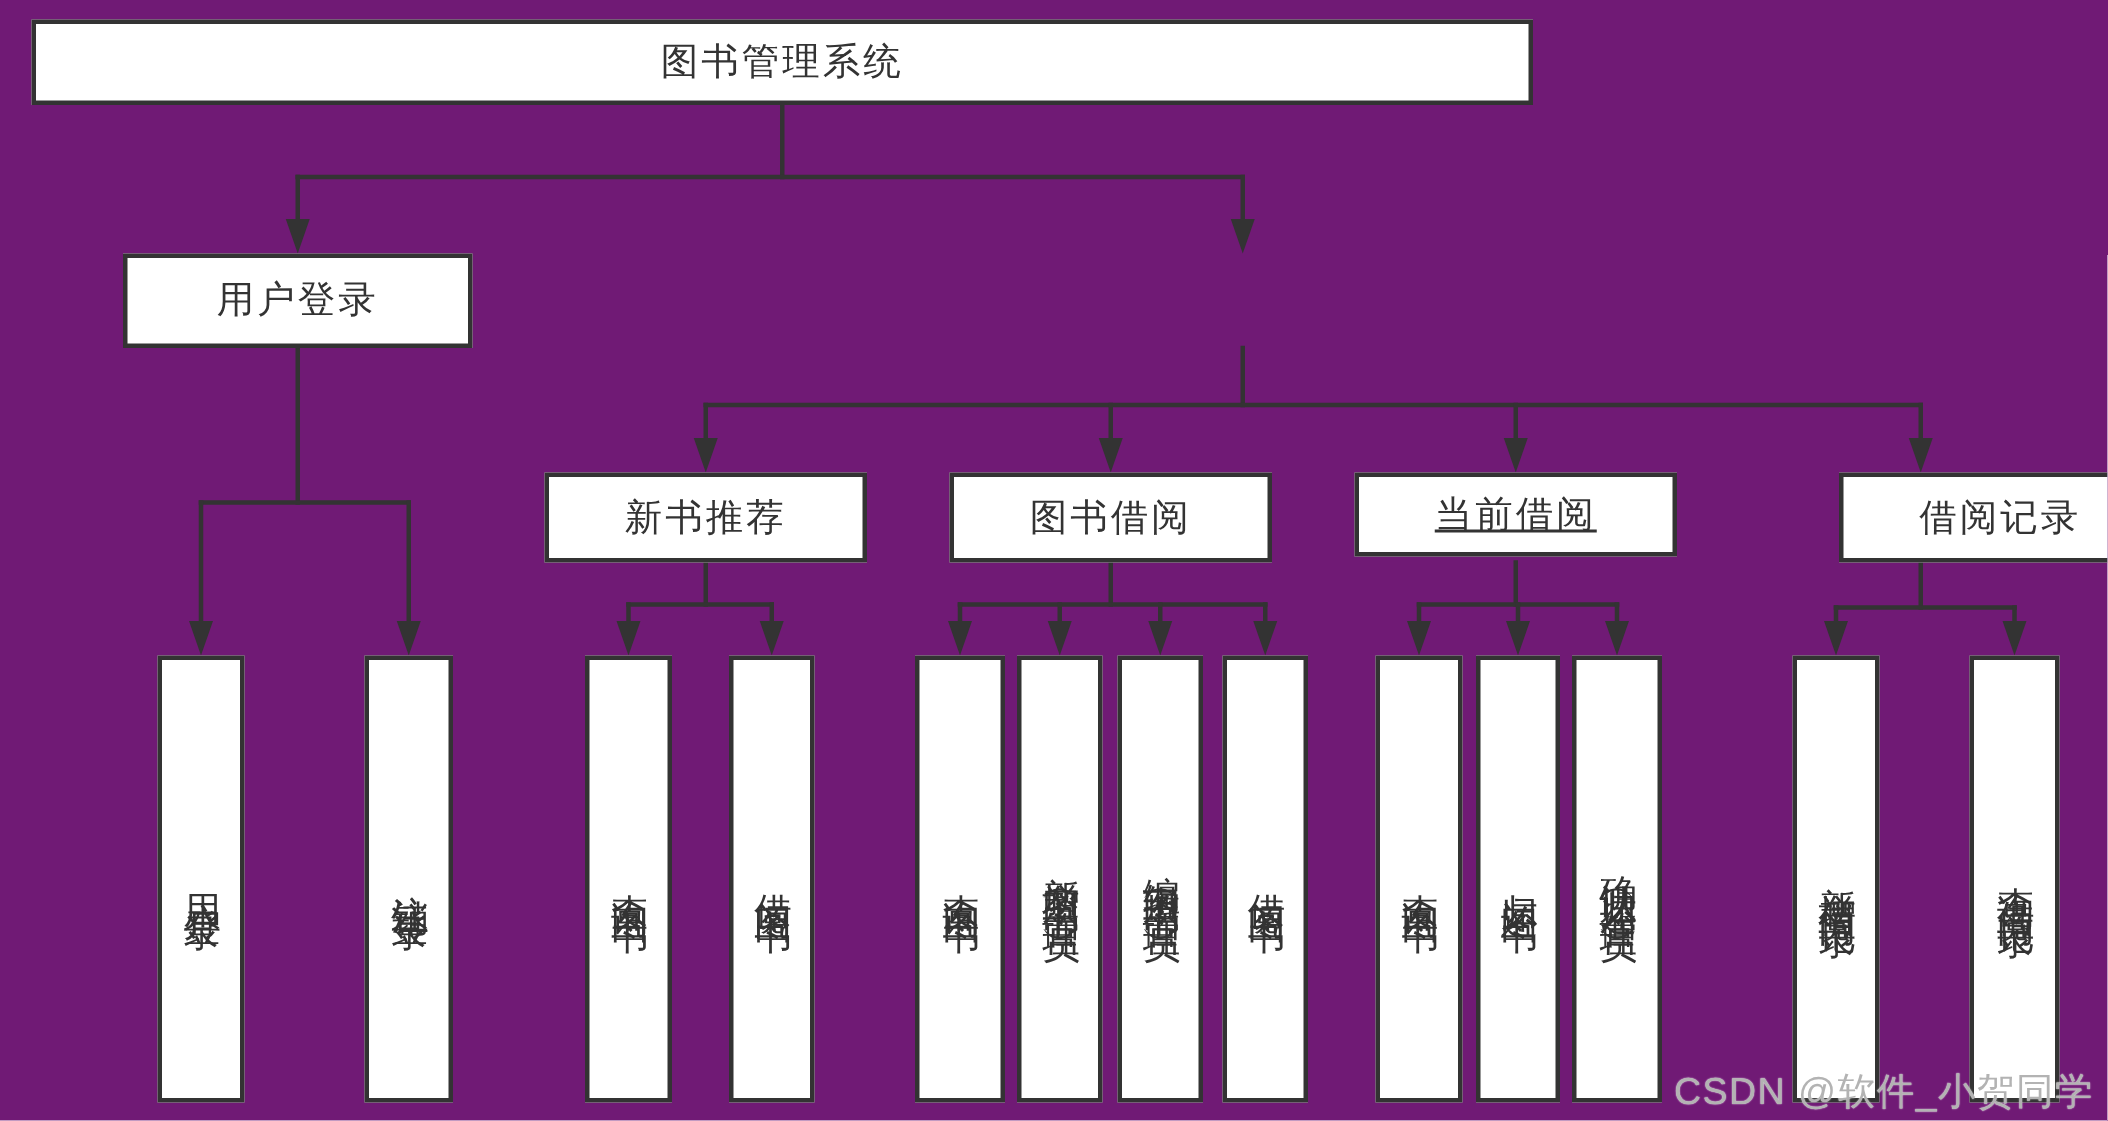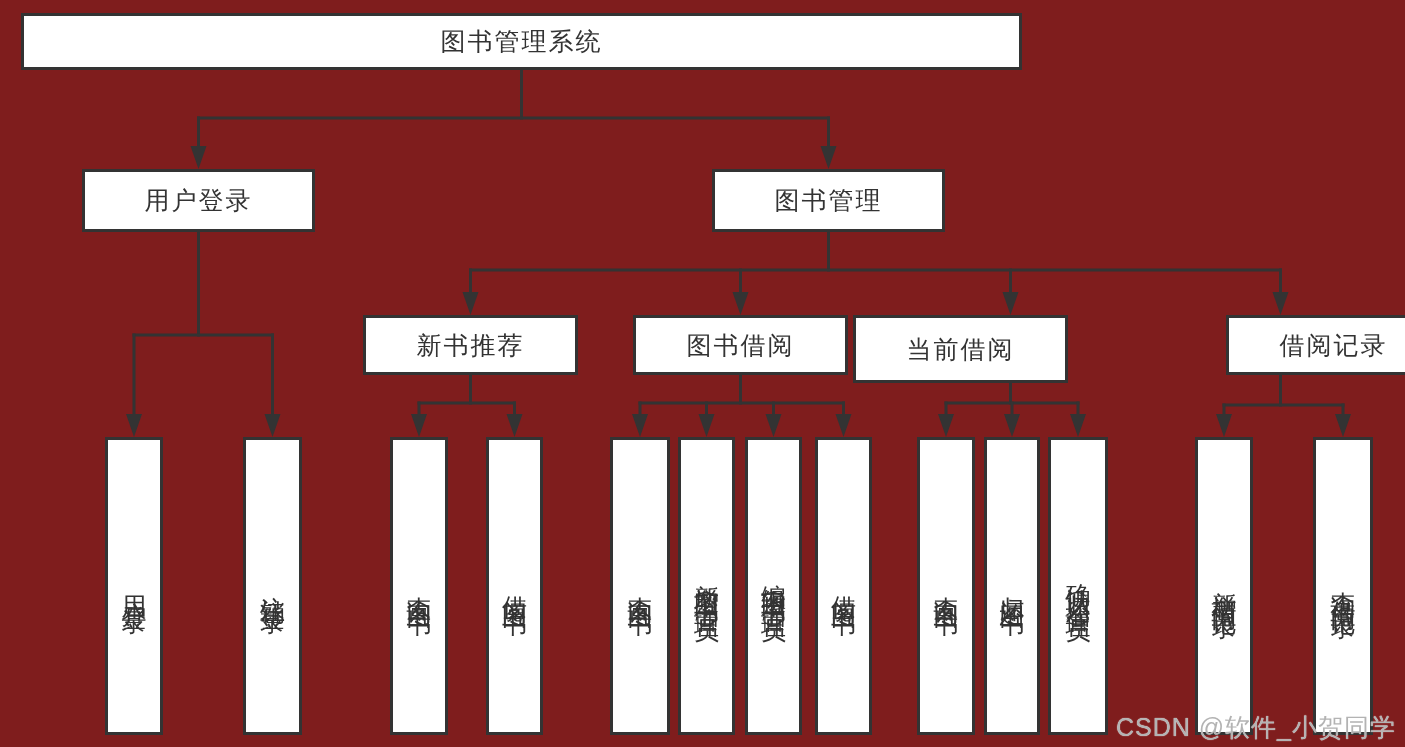--- a/index.html
+++ b/index.html
@@ -5,21 +5,21 @@
   html, body {
     margin: 0;
     padding: 0;
     background: #ffffff;
     font-family: "Liberation Sans", "DejaVu Sans", sans-serif;
   }
   #stage {
     position: relative;
     width: 1405px;
     height: 747px;
-    background: #7f1d1d;
+    background: #701a75;
     overflow: hidden;
   }
   #connectors {
     position: absolute;
     left: 0;
     top: 0;
     z-index: 1;
   }
   #nodes { position: absolute; left: 0; top: 0; width: 100%; height: 100%; z-index: 2; }
   .node {
@@ -114,30 +114,27 @@
       <line x1="1343" y1="405" x2="1343" y2="418" stroke="#333333" stroke-width="3" stroke-linecap="square"></line>
       <polygon points="1335,414 1351,414 1343,437" fill="#333333"></polygon>
     </svg>
   <div id="nodes">
       <div class="node" style="left: 21px; top: 13px; width: 1001px; height: 57px;">
         <span class="label">图书管理系统</span>
       </div>
       <div class="node" style="left: 82px; top: 169px; width: 233px; height: 63px;">
         <span class="label">用户登录</span>
       </div>
-      <div class="node" style="left: 712px; top: 169px; width: 233px; height: 63px;">
-        <span class="label">图书管理</span>
-      </div>
       <div class="node" style="left: 633px; top: 315px; width: 215px; height: 60px;">
         <span class="label">图书借阅</span>
       </div>
       <div class="node" style="left: 363px; top: 315px; width: 215px; height: 60px;">
         <span class="label">新书推荐</span>
       </div>
-      <div class="node" style="left: 853px; top: 315px; width: 215px; height: 68px;">
+      <div class="node" style="left: 903px; top: 315px; width: 215px; height: 56px; text-decoration: underline;">
         <span class="label">当前借阅</span>
       </div>
       <div class="node" style="left: 1226px; top: 315px; width: 215px; height: 60px;">
         <span class="label">借阅记录</span>
       </div>
       <div class="node vertical" style="left: 105px; top: 437px; width: 58px; height: 298px;">
         <span class="label">用户登录</span>
       </div>
       <div class="node vertical" style="left: 243px; top: 437px; width: 59px; height: 298px;">
         <span class="label">注销登录</span>

